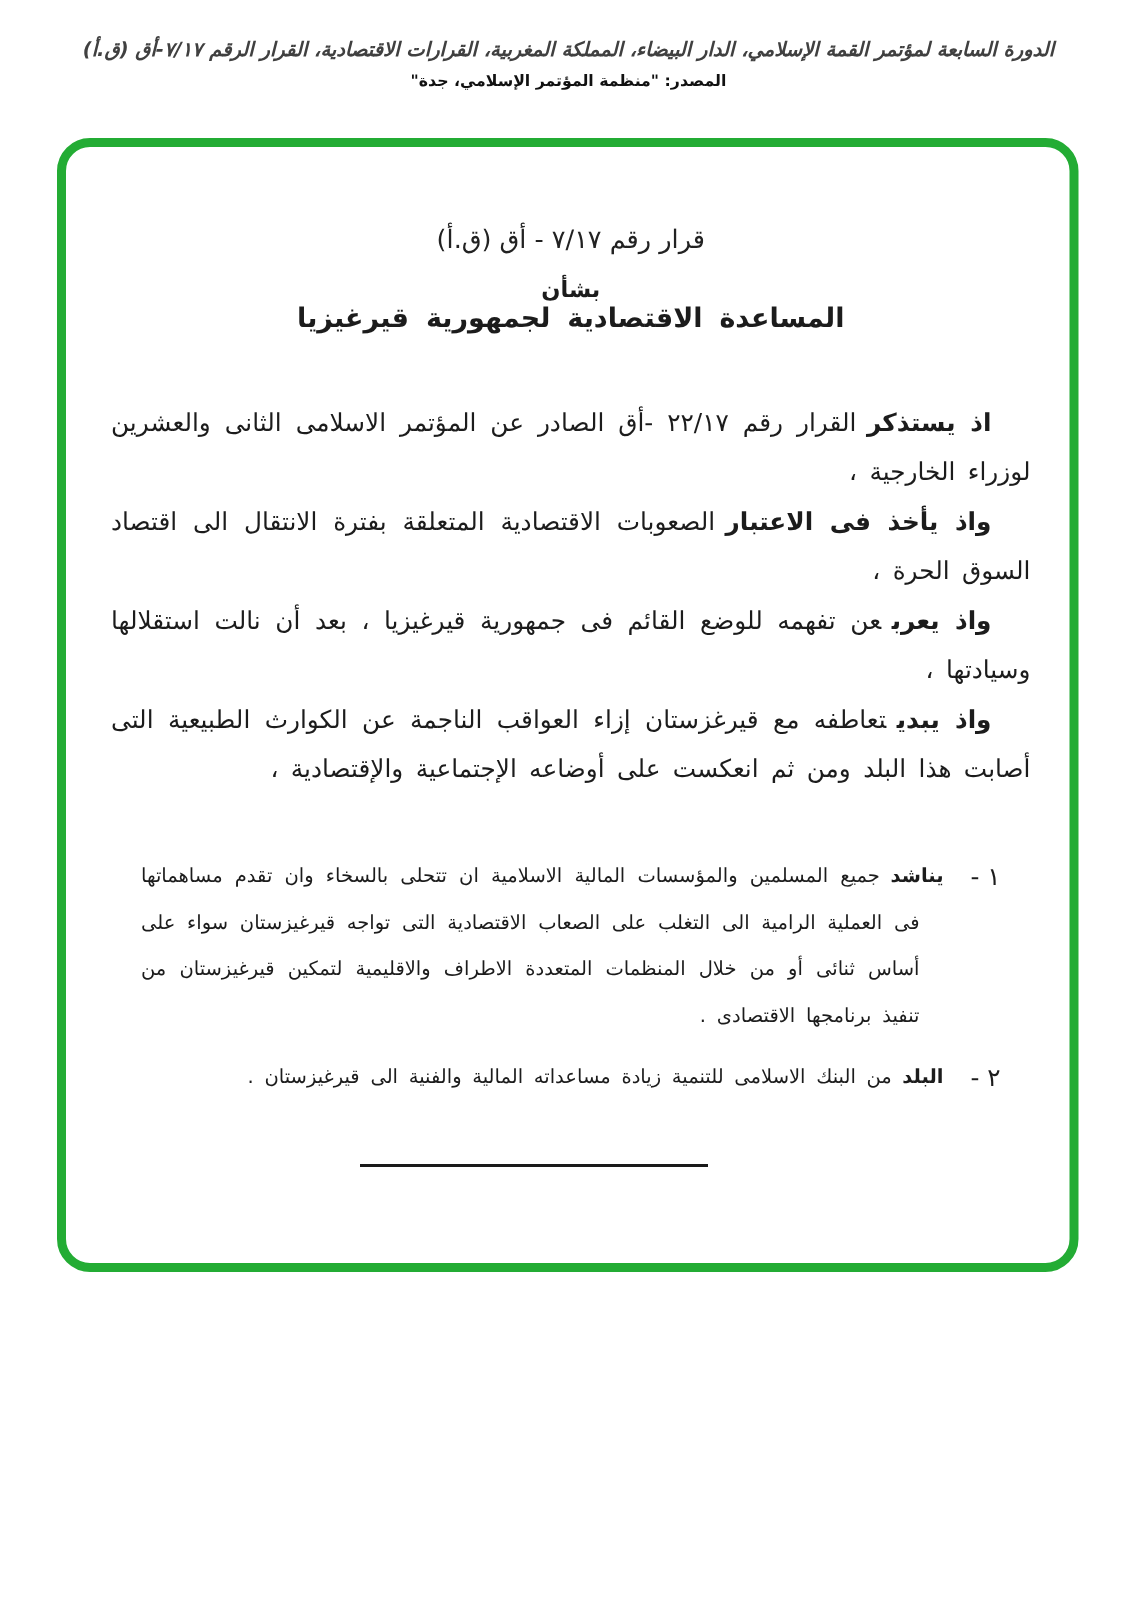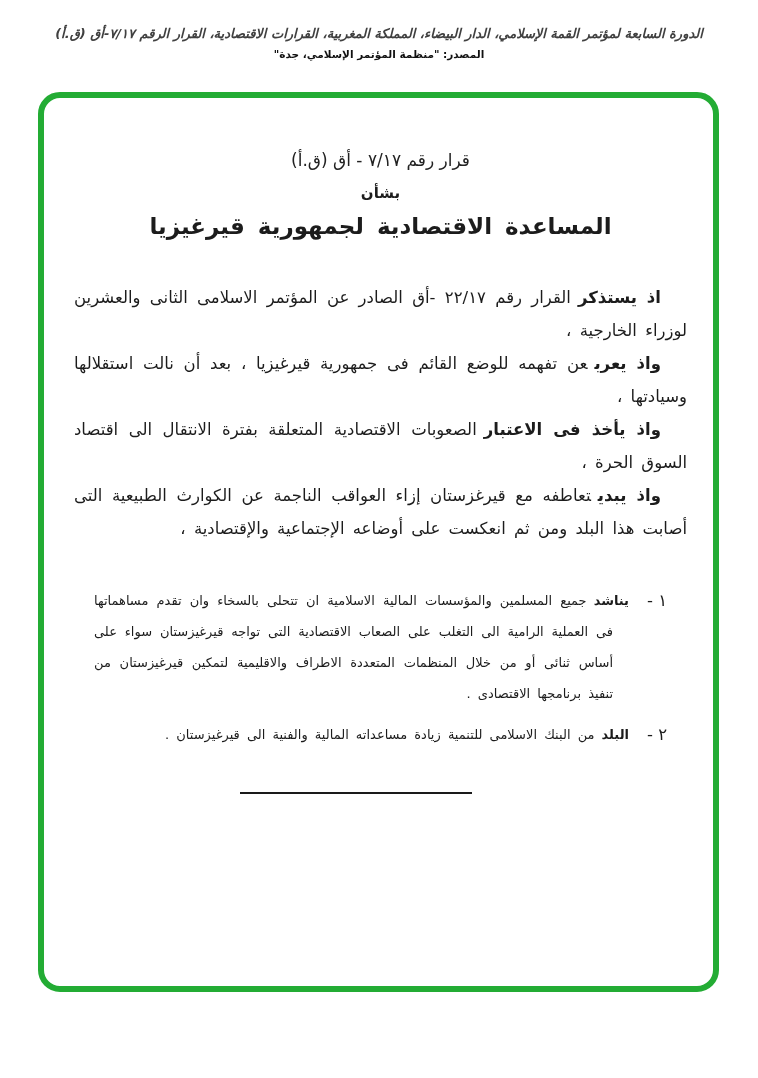--- a/index.html
+++ b/index.html
@@ -36,21 +36,21 @@
     font-size: 10.5px;
     font-weight: bold;
     color: #111;
   }
   
   .frame {
     position: absolute;
     left: 38px;
     top: 92px;
     width: 681px;
-    height: 900px;
+    height: 756px;
     box-sizing: border-box;
     border: 6px solid #23ac34;
     border-radius: 22px;
     background: #ffffff;
   }
   .content {
     direction: rtl;
     padding: 52px 26px 0 30px;
   }
   
@@ -58,22 +58,21 @@
   .res-no {
     font-size: 17px;
     color: #222;
   }
   .regarding {
     margin-top: 14px;
     font-size: 15px;
     font-weight: bold;
   }
   .subject {
-    margin-top: 11px;
-    font-size: 23px;
+    font-size: 18px;
     font-weight: bold;
     word-spacing: 5px;
   }
   
   .body-text { margin-top: 42px; }
   .para {
     margin: 0;
     font-size: 16.5px;
     line-height: 33px;
     text-align: justify;
@@ -131,22 +130,22 @@
   <div class="content">
 
     <div class="title-block">
       <div class="res-no">قرار رقم ٧/١٧ - أق (ق.أ)</div>
       <div class="regarding">بشأن</div>
       <div class="subject">المساعدة الاقتصادية لجمهورية قيرغيزيا</div>
     </div>
 
     <div class="body-text">
       <p class="para"><b class="lead">اذ يستذكر</b><span>القرار رقم ٢٢/١٧ -أق الصادر عن المؤتمر الاسلامى الثانى والعشرين لوزراء الخارجية ،</span></p>
+      <p class="para"><b class="lead">واذ يأخذ فى الاعتبار</b><span>الصعوبات الاقتصادية المتعلقة بفترة الانتقال الى اقتصاد السوق الحرة ،</span></p>
       <p class="para"><b class="lead">واذ يعرب</b><span>عن تفهمه للوضع القائم فى جمهورية قيرغيزيا ، بعد أن نالت استقلالها وسيادتها ،</span></p>
-      <p class="para"><b class="lead">واذ يأخذ فى الاعتبار</b><span>الصعوبات الاقتصادية المتعلقة بفترة الانتقال الى اقتصاد السوق الحرة ،</span></p>
       <p class="para"><b class="lead">واذ يبدي</b><span>تعاطفه مع قيرغزستان إزاء العواقب الناجمة عن الكوارث الطبيعية التى أصابت هذا البلد ومن ثم انعكست على أوضاعه الإجتماعية والإقتصادية ،</span></p>
     </div>
 
     <div class="items">
       <div class="item">
         <div class="num">١ -</div>
         <p class="itext"><b class="lead">يناشد</b><span>جميع المسلمين والمؤسسات المالية الاسلامية ان تتحلى بالسخاء وان تقدم مساهماتها فى العملية الرامية الى التغلب على الصعاب الاقتصادية التى تواجه قيرغيزستان سواء على أساس ثنائى أو من خلال المنظمات المتعددة الاطراف والاقليمية لتمكين قيرغيزستان من تنفيذ برنامجها الاقتصادى .</span></p>
       </div>
       <div class="item">
         <div class="num">٢ -</div>

